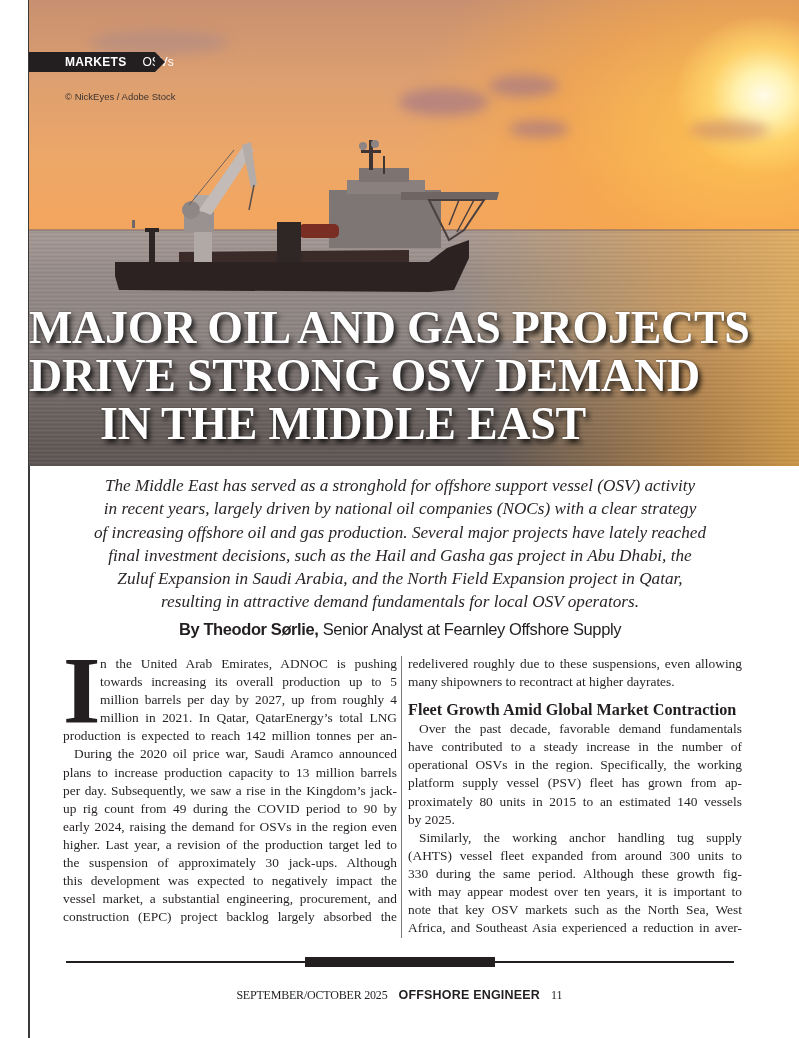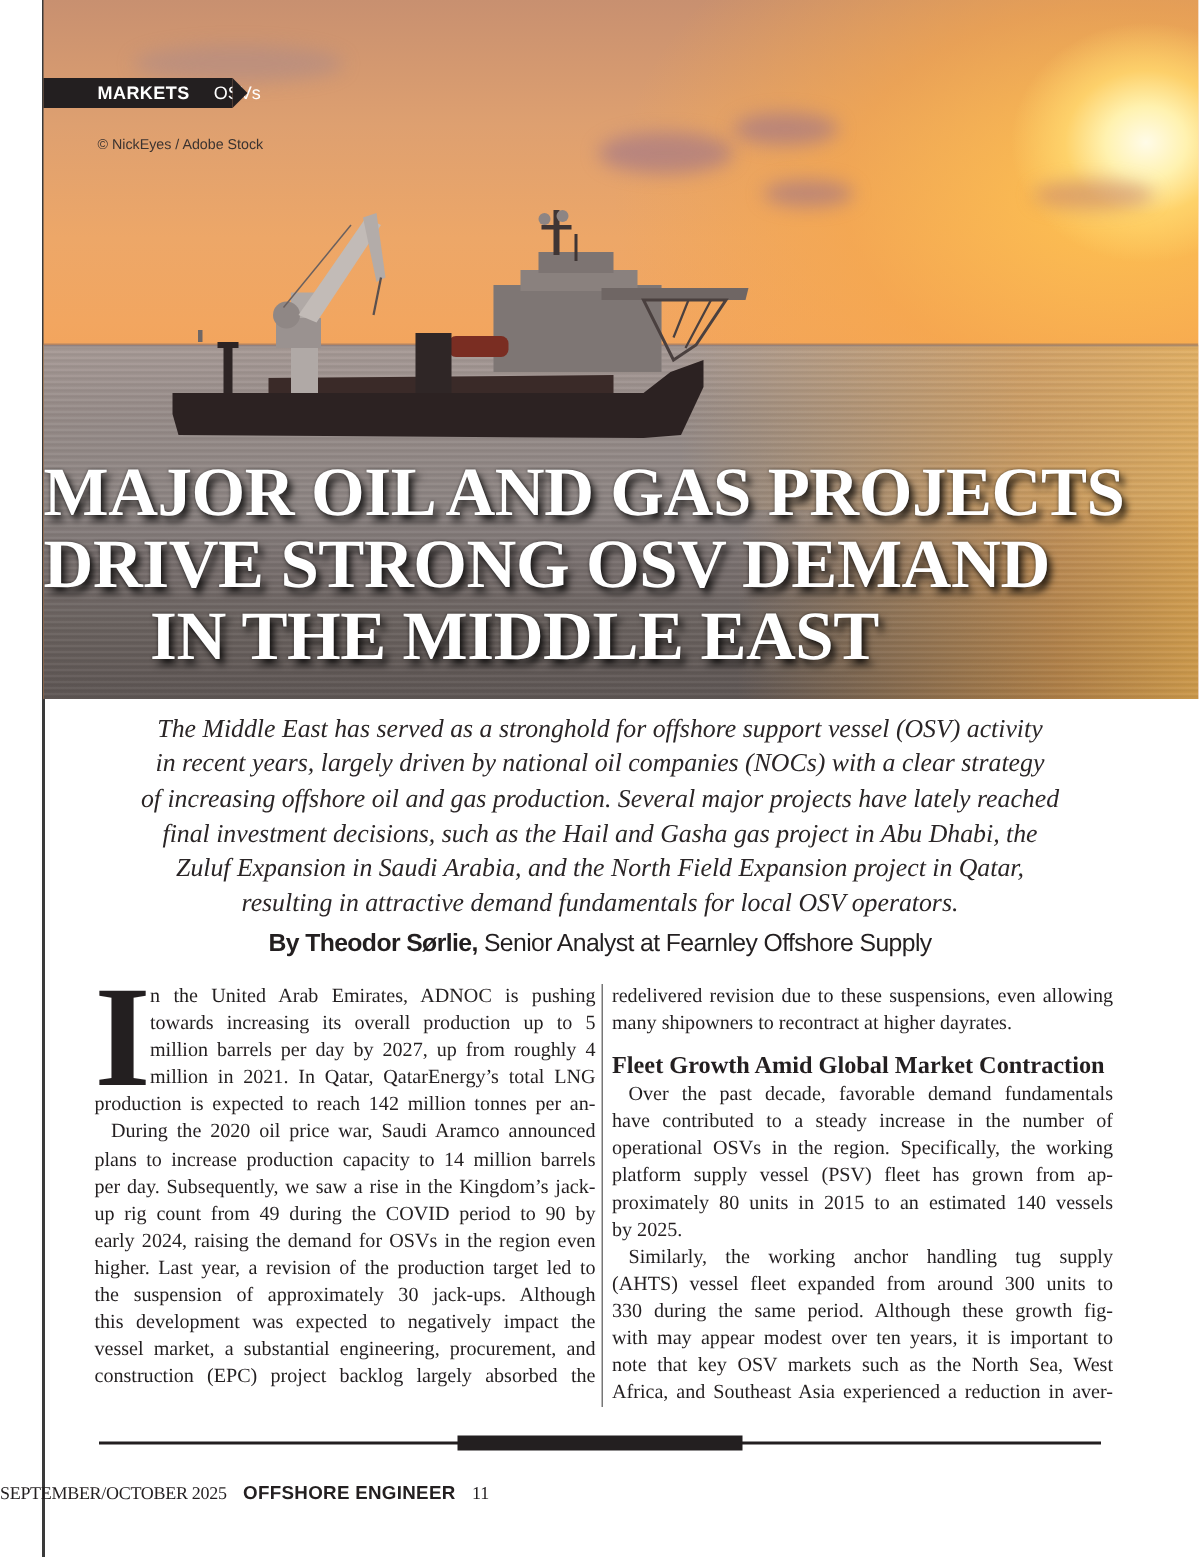--- a/index.html
+++ b/index.html
@@ -108,21 +108,21 @@
       font-weight: 700; font-size: 16.2px; line-height: 20px; margin-top: 9px; height: 20px; white-space: nowrap;
     }
     
     .footer-rule {
       position: absolute; left: 66px; top: 961px; width: 668px; height: 1.5px; background: #231f20;
     }
     .footer-bar {
       position: absolute; left: 305px; top: 957px; width: 190px; height: 10px; background: #231f20;
     }
     .folio {
-      position: absolute; left: 0; top: 988px; width: 799px; 
+      position: absolute; left: 0; top: 988px; width: 799px; text-align: center;
       font-size: 12px; color: #231f20; white-space: nowrap;
     }
     .folio-date { font-family: "Liberation Serif", serif; letter-spacing: -0.2px; }
     .folio-mag { font-family: "Liberation Sans", sans-serif; font-weight: 700; font-size: 12.5px; margin-left: 8px; letter-spacing: 0.2px; }
     .folio-page { font-family: "Liberation Serif", serif; margin-left: 8px; }
   </style>
 </head>
 <body>
 
 <div class="page-edge"></div>
@@ -207,37 +207,37 @@
   <div class="dropcap-wrap">
     <span class="dropcap">I</span>
     <span class="line dc">n the United Arab Emirates, ADNOC is pushing</span>
     <span class="line dc">towards increasing its overall production up to 5</span>
     <span class="line dc">million barrels per day by 2027, up from roughly 4</span>
     <span class="line dc">million in 2021. In Qatar, QatarEnergy’s total LNG</span>
     <span class="line">production is expected to reach 142 million tonnes per an-</span>
   </div>
   <div>
     <span class="line indent">During the 2020 oil price war, Saudi Aramco announced</span>
-    <span class="line">plans to increase production capacity to 14 million barrels</span>
+    <span class="line">plans to increase production capacity to 13 million barrels</span>
     <span class="line">per day. Subsequently, we saw a rise in the Kingdom’s jack-</span>
     <span class="line">up rig count from 49 during the COVID period to 90 by</span>
     <span class="line">early 2024, raising the demand for OSVs in the region even</span>
     <span class="line">higher. Last year, a revision of the production target led to</span>
     <span class="line">the suspension of approximately 30 jack-ups. Although</span>
     <span class="line">this development was expected to negatively impact the</span>
     <span class="line">vessel market, a substantial engineering, procurement, and</span>
     <span class="line">construction (EPC) project backlog largely absorbed the</span>
   </div>
 </div>
 
 <div class="col-divider"></div>
 
 <div class="col col-right">
   <div>
-    <span class="line">redelivered revision due to these suspensions, even allowing</span>
+    <span class="line">redelivered roughly due to these suspensions, even allowing</span>
     <span class="line last">many shipowners to recontract at higher dayrates.</span>
   </div>
   <div class="subhead">Fleet Growth Amid Global Market Contraction</div>
   <div>
     <span class="line indent">Over the past decade, favorable demand fundamentals</span>
     <span class="line">have contributed to a steady increase in the number of</span>
     <span class="line">operational OSVs in the region. Specifically, the working</span>
     <span class="line">platform supply vessel (PSV) fleet has grown from ap-</span>
     <span class="line">proximately 80 units in 2015 to an estimated 140 vessels</span>
     <span class="line last">by 2025.</span>

